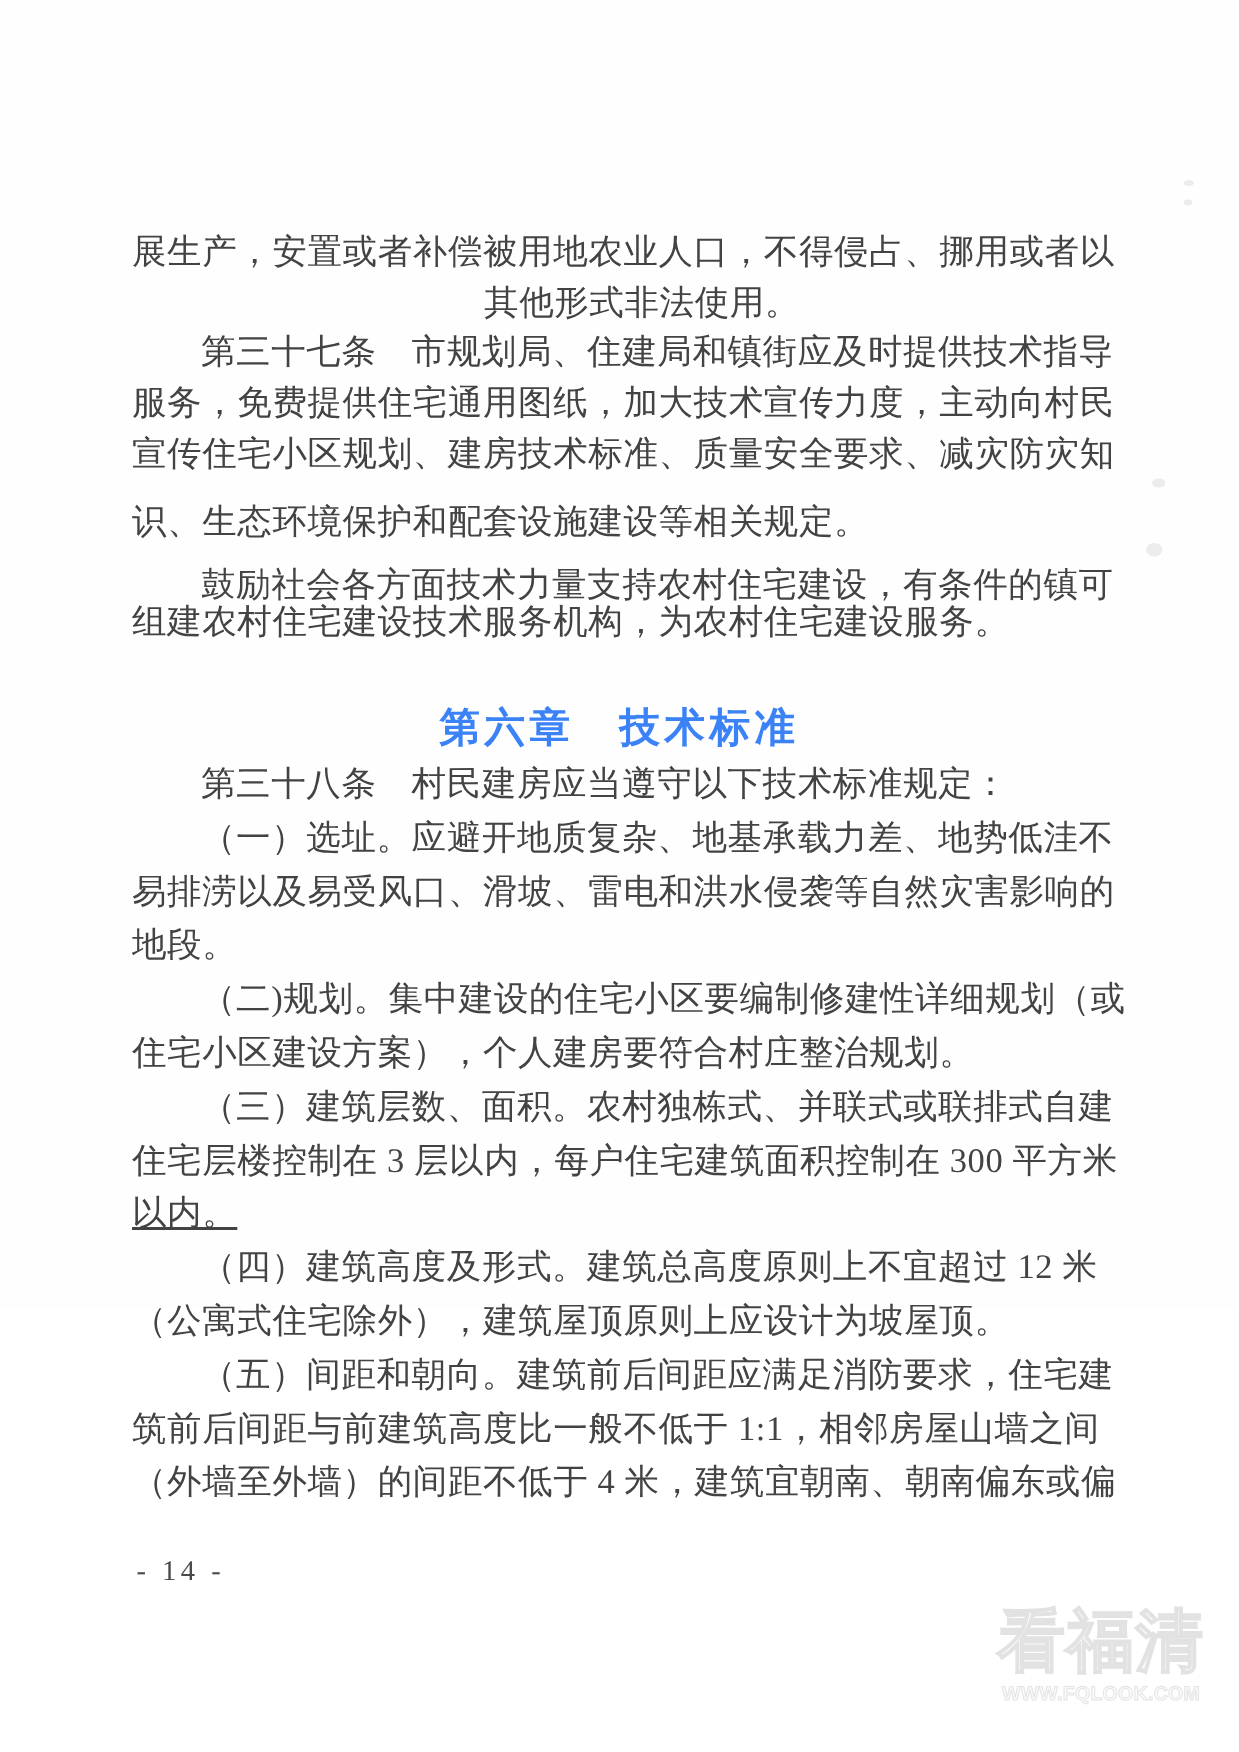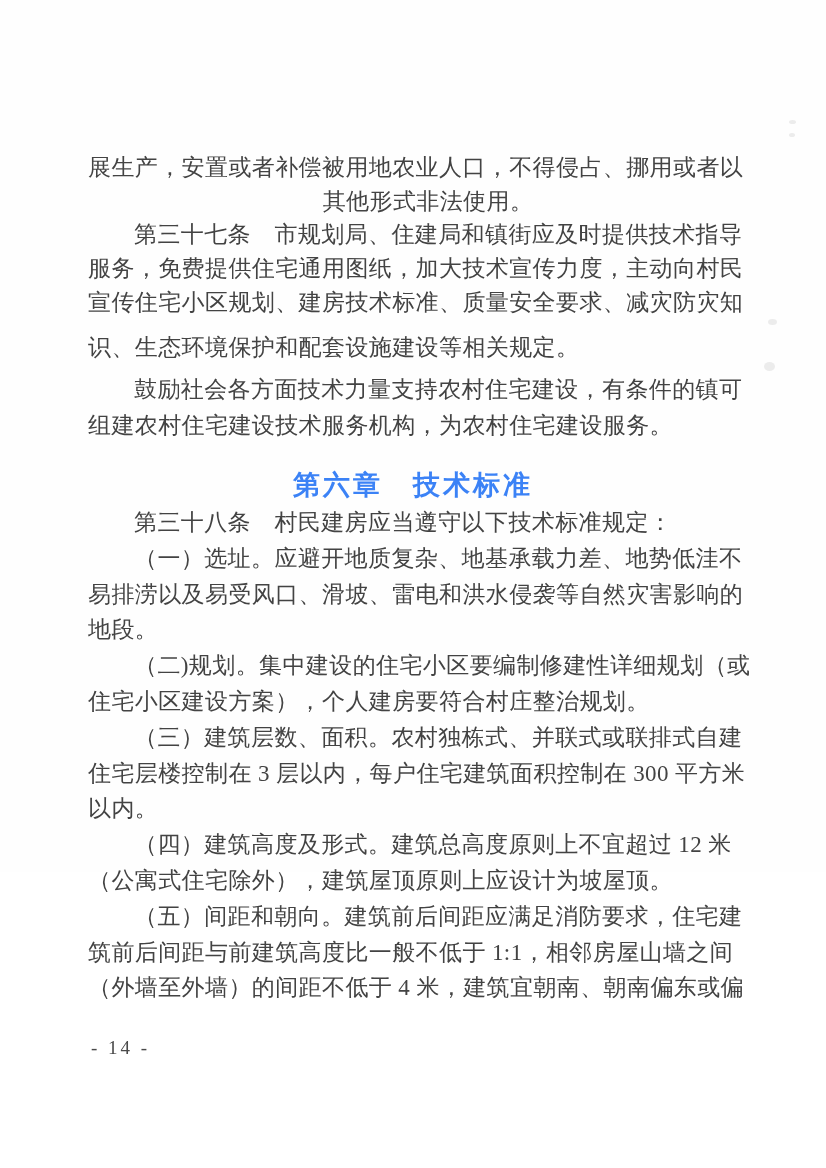--- a/index.html
+++ b/index.html
@@ -91,43 +91,47 @@
 <div class="scan-page">
 
   <div id="intro-block">
       <div class="text-line" style="top: 153px;">展生产，安置或者补偿被用地农业人口，不得侵占、挪用或者以</div>
       <div class="text-line" style="top: 186.5px; text-align: center;">其他形式非法使用。</div>
       <div class="text-line indent" style="top: 220px;">第三十七条　市规划局、住建局和镇街应及时提供技术指导</div>
       <div class="text-line" style="top: 253.5px;">服务，免费提供住宅通用图纸，加大技术宣传力度，主动向村民</div>
       <div class="text-line" style="top: 288px;">宣传住宅小区规划、建房技术标准、质量安全要求、减灾防灾知</div>
       <div class="text-line" style="top: 320.5px; margin-top: 12px;">识、生态环境保护和配套设施建设等相关规定。</div>
       <div class="text-line indent" style="top: 354px; margin-top: 21px;">鼓励社会各方面技术力量支持农村住宅建设，有条件的镇可</div>
-      <div class="text-line" style="top: 411px;">组建农村住宅建设技术服务机构，为农村住宅建设服务。</div>
+      <div class="text-line" style="top: 400px;">组建农村住宅建设技术服务机构，为农村住宅建设服务。</div>
     </div>
 
   <div class="chapter-heading">第六章　技术标准</div>
 
   <div id="standards-block">
       <div class="text-line indent" style="top: 508px;">第三十八条　村民建房应当遵守以下技术标准规定：</div>
       <div class="text-line indent" style="top: 543.8px;">（一）选址。应避开地质复杂、地基承载力差、地势低洼不</div>
       <div class="text-line" style="top: 579.6px;">易排涝以及易受风口、滑坡、雷电和洪水侵袭等自然灾害影响的</div>
       <div class="text-line" style="top: 615.4px;">地段。</div>
       <div class="text-line indent" style="top: 651.2px;">（二)规划。集中建设的住宅小区要编制修建性详细规划（或</div>
       <div class="text-line" style="top: 687px;">住宅小区建设方案），个人建房要符合村庄整治规划。</div>
       <div class="text-line indent" style="top: 722.8px;">（三）建筑层数、面积。农村独栋式、并联式或联排式自建</div>
       <div class="text-line" style="top: 758.6px;">住宅层楼控制在 3 层以内，每户住宅建筑面积控制在 300 平方米</div>
-      <div class="text-line" style="top: 794.4px;">以内。</div>
+      <div class="text-line" style="top: 794.4px; text-decoration: underline;">以内。</div>
       <div class="text-line indent" style="top: 830.2px;">（四）建筑高度及形式。建筑总高度原则上不宜超过 12 米</div>
       <div class="text-line" style="top: 866px;">（公寓式住宅除外），建筑屋顶原则上应设计为坡屋顶。</div>
       <div class="text-line indent" style="top: 901.8px;">（五）间距和朝向。建筑前后间距应满足消防要求，住宅建</div>
       <div class="text-line" style="top: 937.6px;">筑前后间距与前建筑高度比一般不低于 1:1，相邻房屋山墙之间</div>
       <div class="text-line" style="top: 973.4px;">（外墙至外墙）的间距不低于 4 米，建筑宜朝南、朝南偏东或偏</div>
     </div>
 
   <div class="page-number">- 14 -</div>
 
+  <div class="watermark">
+    <div class="watermark-title">看福清</div>
+    <div class="watermark-url">WWW.FQLOOK.COM</div>
+  </div>
 
   <div class="artifact a1"></div>
   <div class="artifact a2"></div>
   <div class="artifact a3"></div>
   <div class="artifact a4"></div>
 
 </div>
 
 </body></html>

